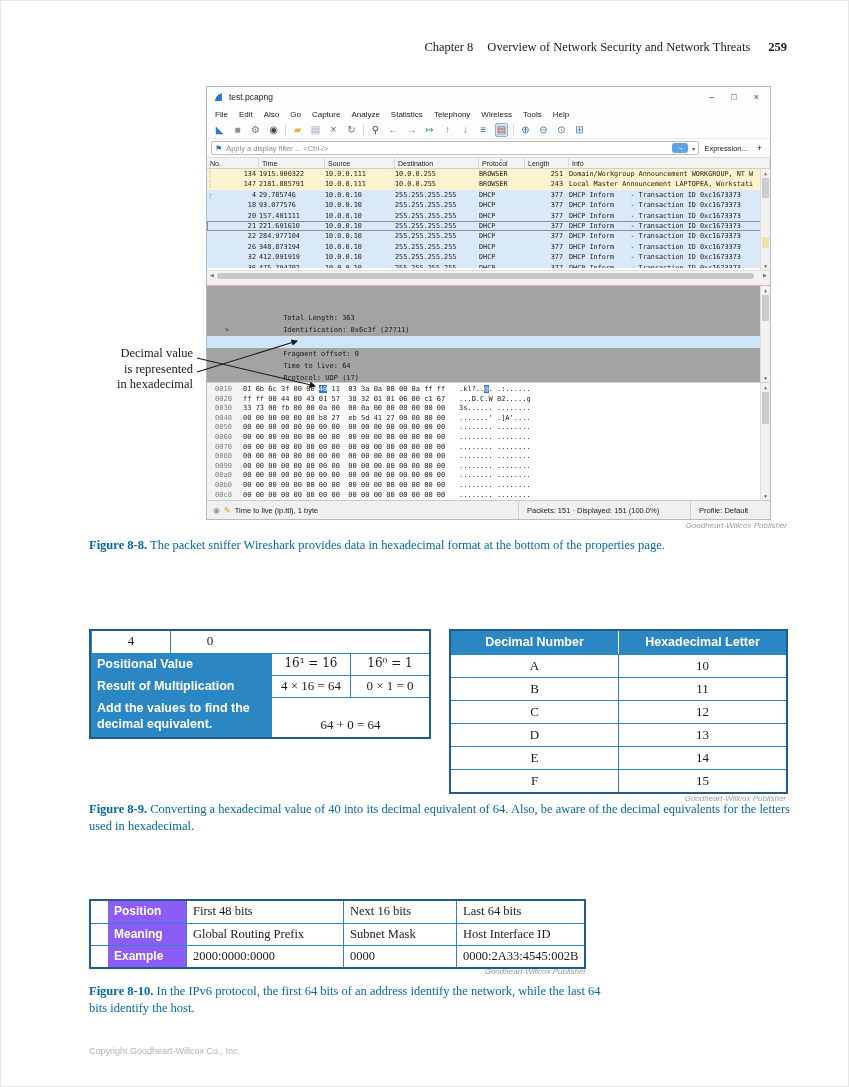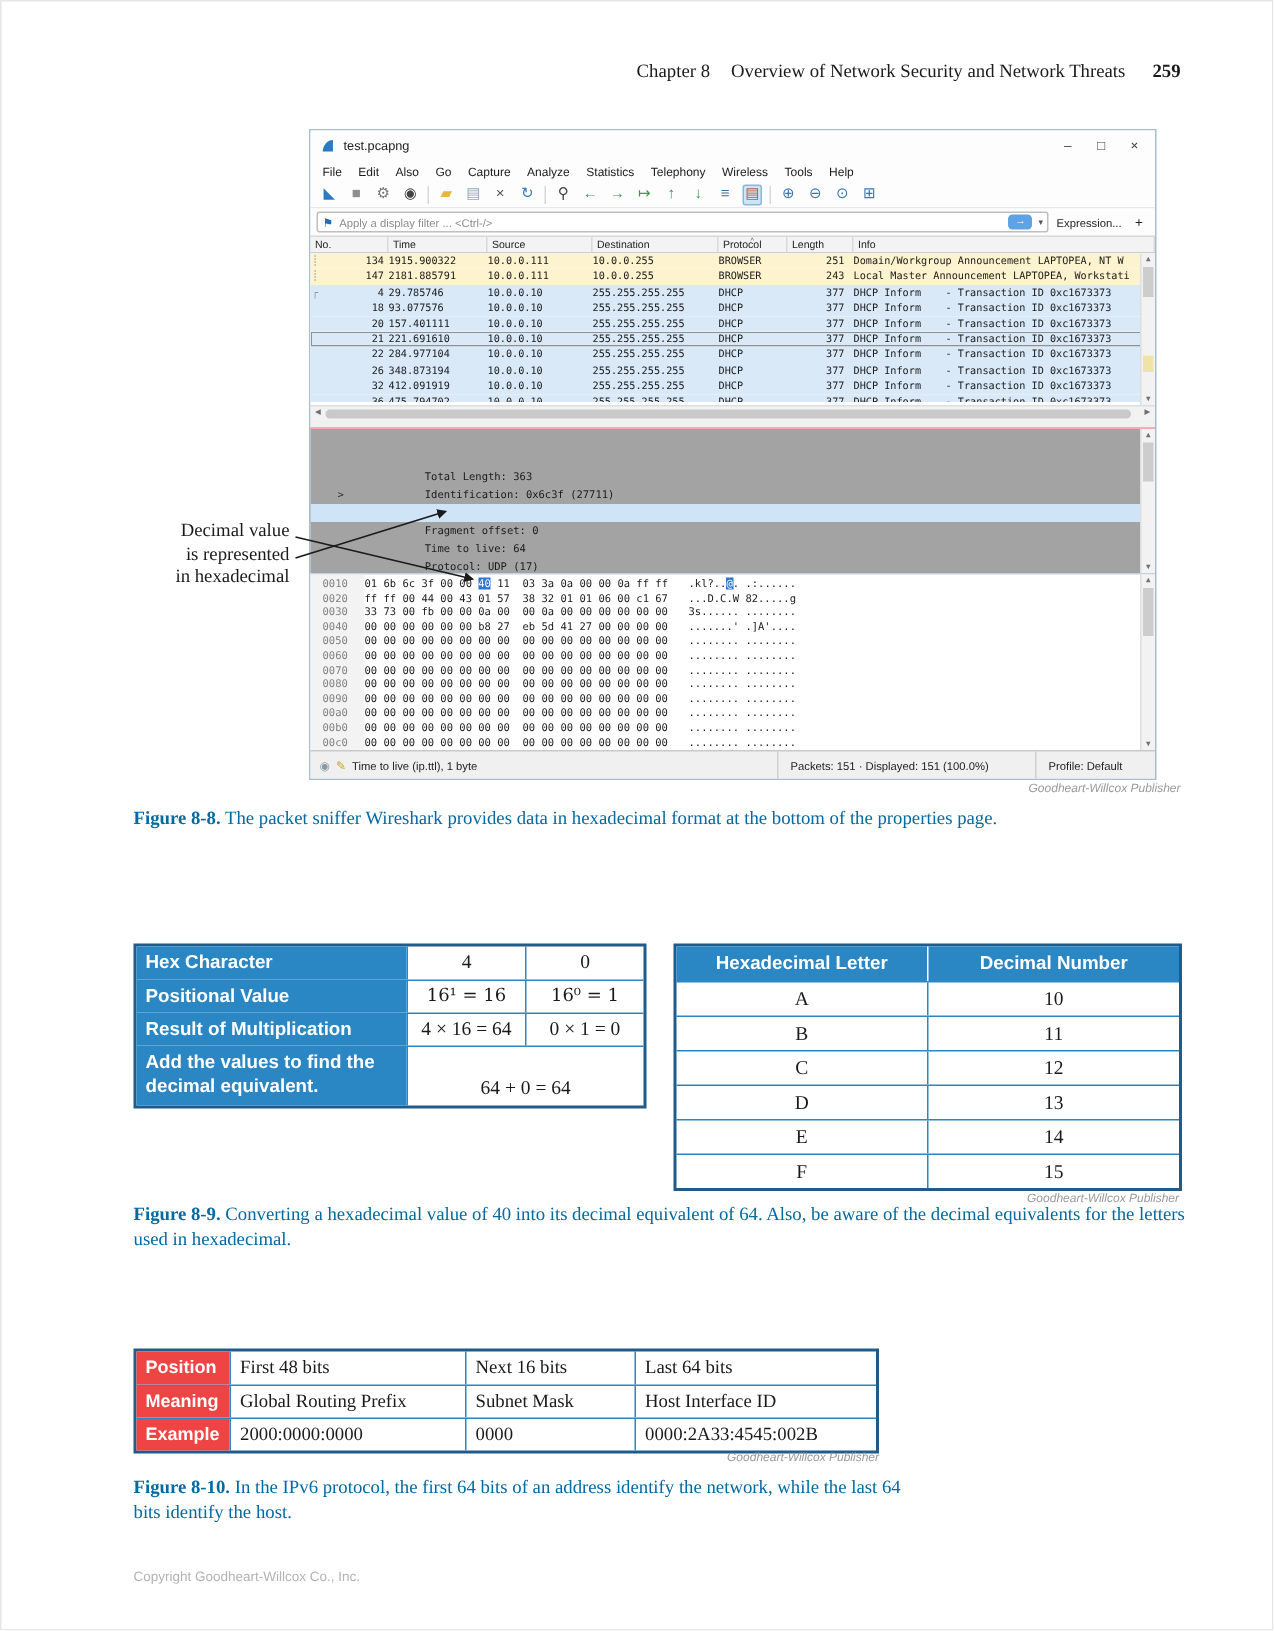--- a/index.html
+++ b/index.html
@@ -154,23 +154,23 @@
   .tl-head span:first-child { border-right:1px solid #ffffff; }
   .tl-row { display:flex; height:23px; border-top:1px solid #2b86c4; }
   .tl-row span { flex:1; line-height:21px; }
   .tl-row span:first-child { border-right:1px solid #2b86c4; }
 
   
   .tbl-ipv6 { position:absolute; left:88px; top:898px; width:497px; border:2px solid #1f5c8b;
               background:#fff; font-size:12.5px; }
   .ti-row { display:flex; height:22px; border-top:1px solid #2b86c4; }
   .ti-row:first-child { border-top:none; }
-  .ti-label { width:62px; flex:none; background:#ef4444; color:#fff;
+  .ti-label { width:78px; flex:none; background:#8b5cf6; color:#fff;
               font-family:"Liberation Sans", sans-serif; font-weight:bold; font-size:12px;
-              line-height:20px; padding-left:6px; }
+              line-height:20px; padding-left:6px;margin-left:17px; }
   .ti-cell { border-left:1px solid #2b86c4; line-height:20px; padding-left:6px; overflow:hidden; }
   .ti-c1 { width:157px; flex:none; } .ti-c2 { width:113px; flex:none; } .ti-c3 { flex:1; }
 </style>
 </head>
 <body>
 
 <div class="page">
 
   <div class="running-head">
     <span>Chapter 8</span><span class="rh-title">Overview of Network Security and Network Threats</span><span class="rh-num">259</span>
@@ -263,21 +263,21 @@
       </div>
 
         <div class="p-row row-yellow">
           <span class="p-marker">┊</span>
           <span class="p-no">134</span>
           <span class="p-time">1915.900322</span>
           <span class="p-src">10.0.0.111</span>
           <span class="p-dst">10.0.0.255</span>
           <span class="p-proto">BROWSER</span>
           <span class="p-len">251</span>
-          <span class="p-info">Domain/Workgroup Announcement LAPTOPEA, NT W</span>
+          <span class="p-info">Domain/Workgroup Announcement WORKGROUP, NT W</span>
         </div>
 
         <div class="p-row row-yellow">
           <span class="p-marker">┊</span>
           <span class="p-no">147</span>
           <span class="p-time">2181.885791</span>
           <span class="p-src">10.0.0.111</span>
           <span class="p-dst">10.0.0.255</span>
           <span class="p-proto">BROWSER</span>
           <span class="p-len">243</span>
@@ -540,21 +540,20 @@
       <marker id="ah" markerWidth="7" markerHeight="7" refX="5" refY="3" orient="auto">
         <path d="M0,0 L6,3 L0,6 Z" fill="#1a1a1a"></path>
       </marker>
     </defs>
     <line x1="196" y1="371" x2="296" y2="340" stroke="#1a1a1a" stroke-width="1.1" marker-end="url(#ah)"></line>
     <line x1="196" y1="357" x2="314" y2="385" stroke="#1a1a1a" stroke-width="1.1" marker-end="url(#ah)"></line>
   </svg>
 
   <div class="tbl-conv">
     <div class="tc-row tc-r123">
-      <span class="tc-label">Hex Character</span>
       <span class="tc-v">4</span>
       <span class="tc-v">0</span>
     </div>
     <div class="tc-row tc-r123">
       <span class="tc-label">Positional Value</span>
       <span class="tc-v sup-cell">16¹ = 16</span>
       <span class="tc-v sup-cell">16⁰ = 1</span>
     </div>
     <div class="tc-row tc-r123">
       <span class="tc-label">Result of Multiplication</span>
@@ -562,22 +561,22 @@
       <span class="tc-v">0 × 1 = 0</span>
     </div>
     <div class="tc-row tc-r4">
       <span class="tc-label">Add the values to find the decimal equivalent.</span>
       <span class="tc-merged">64 + 0 = 64</span>
     </div>
   </div>
 
   <div class="tbl-let">
     <div class="tl-head">
+      <span>Decimal Number</span>
       <span>Hexadecimal Letter</span>
-      <span>Decimal Number</span>
     </div>
     <div>
 
         <div class="tl-row">
           <span>A</span>
           <span>10</span>
         </div>
 
         <div class="tl-row">
           <span>B</span>

